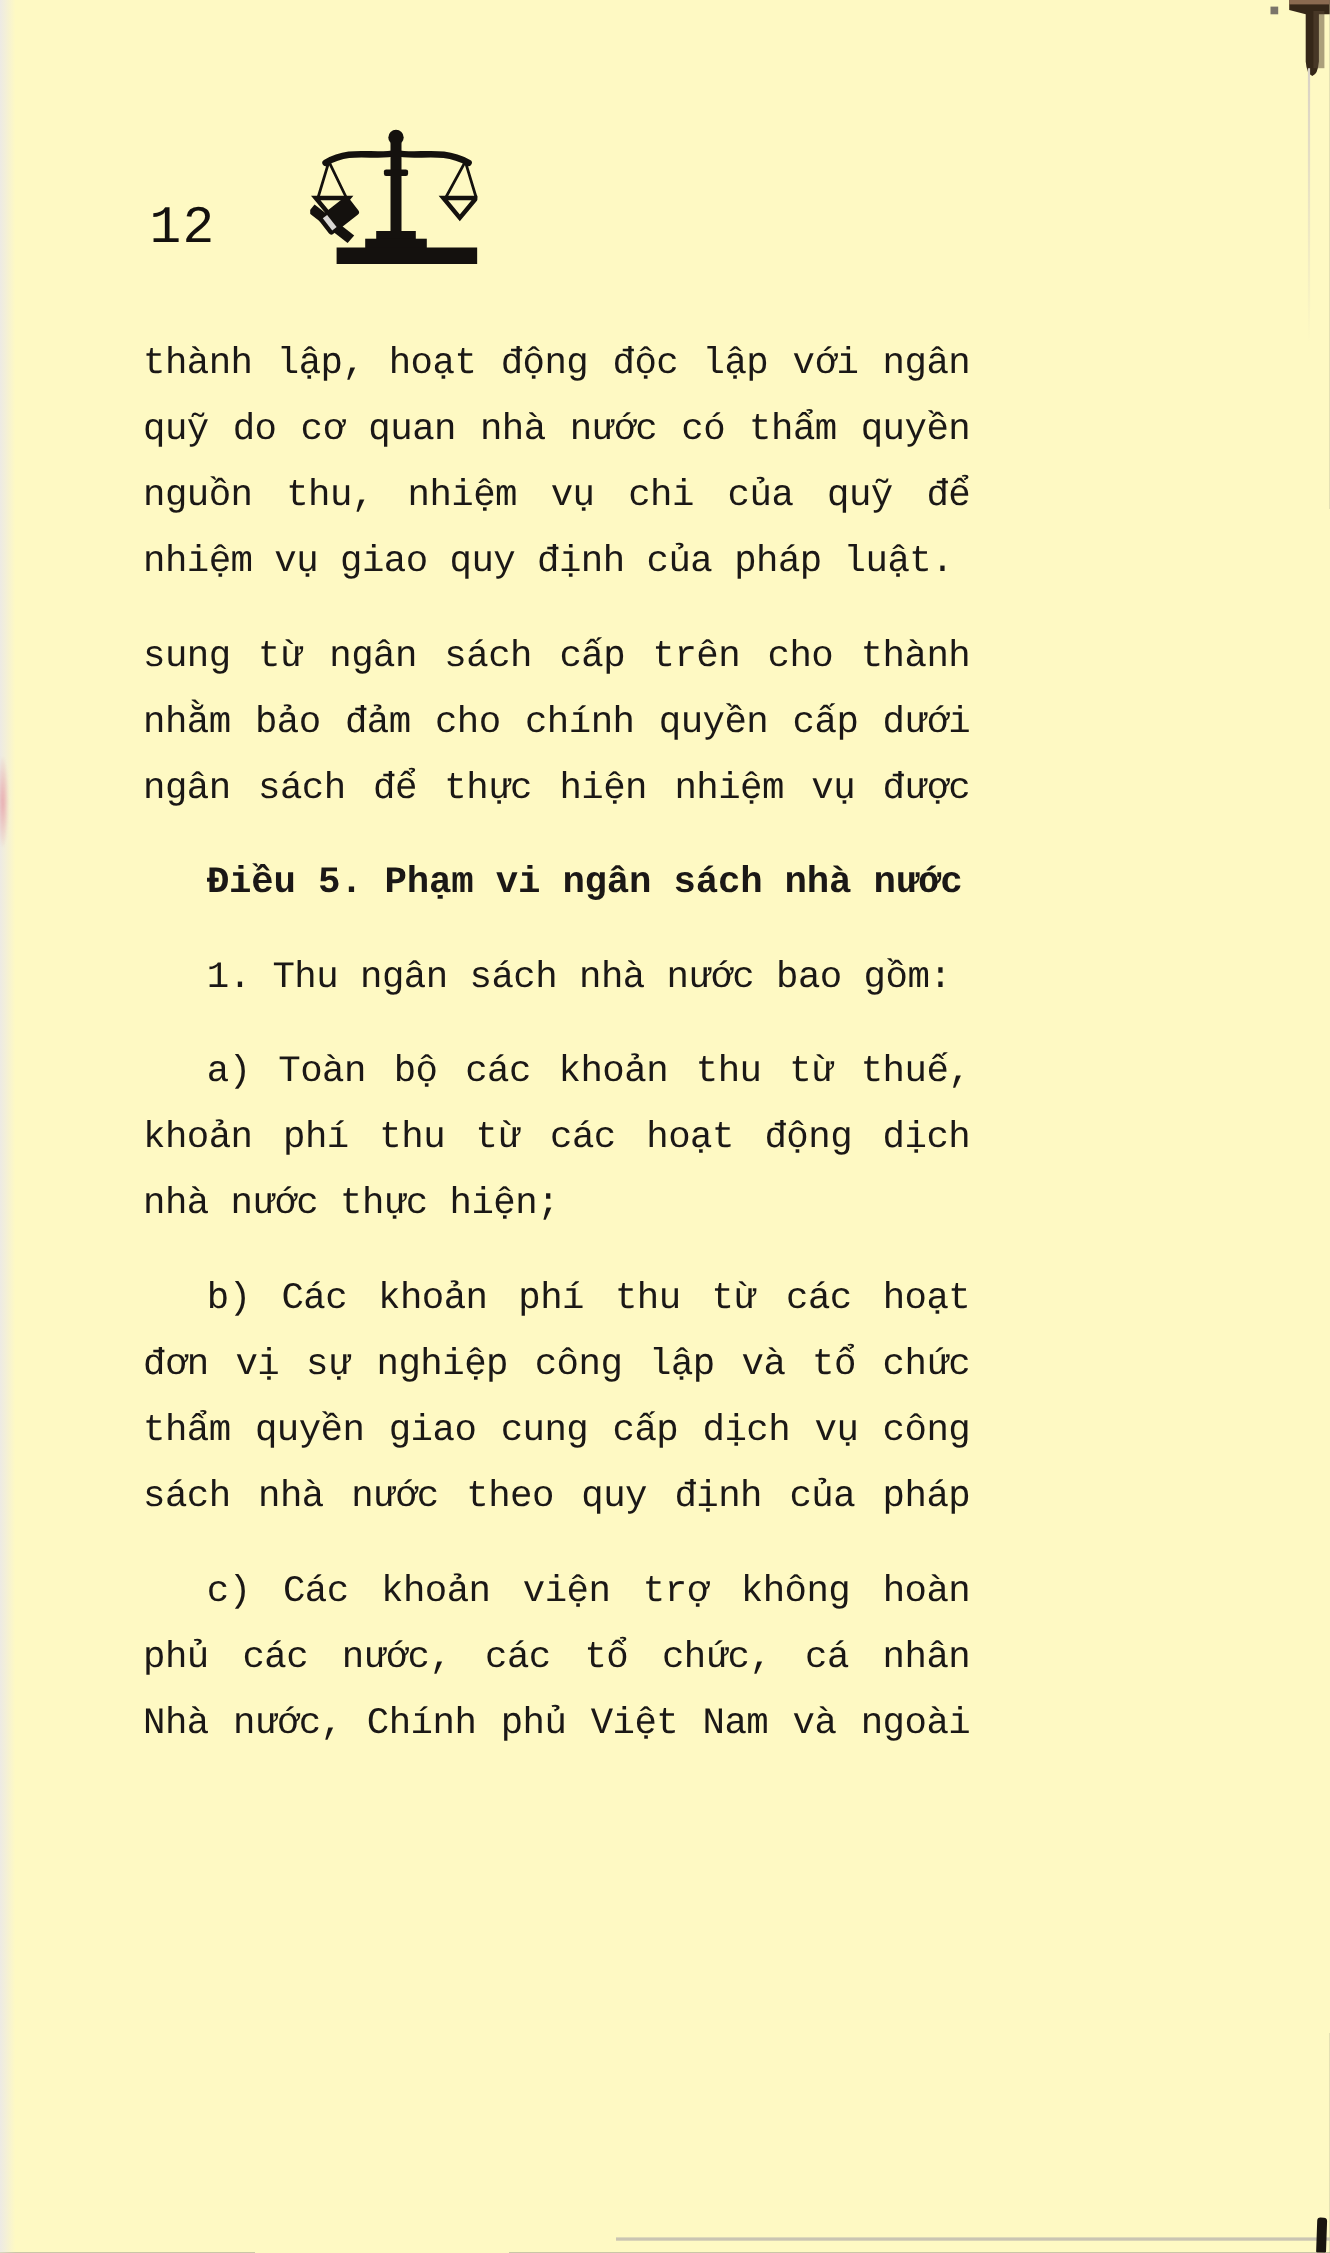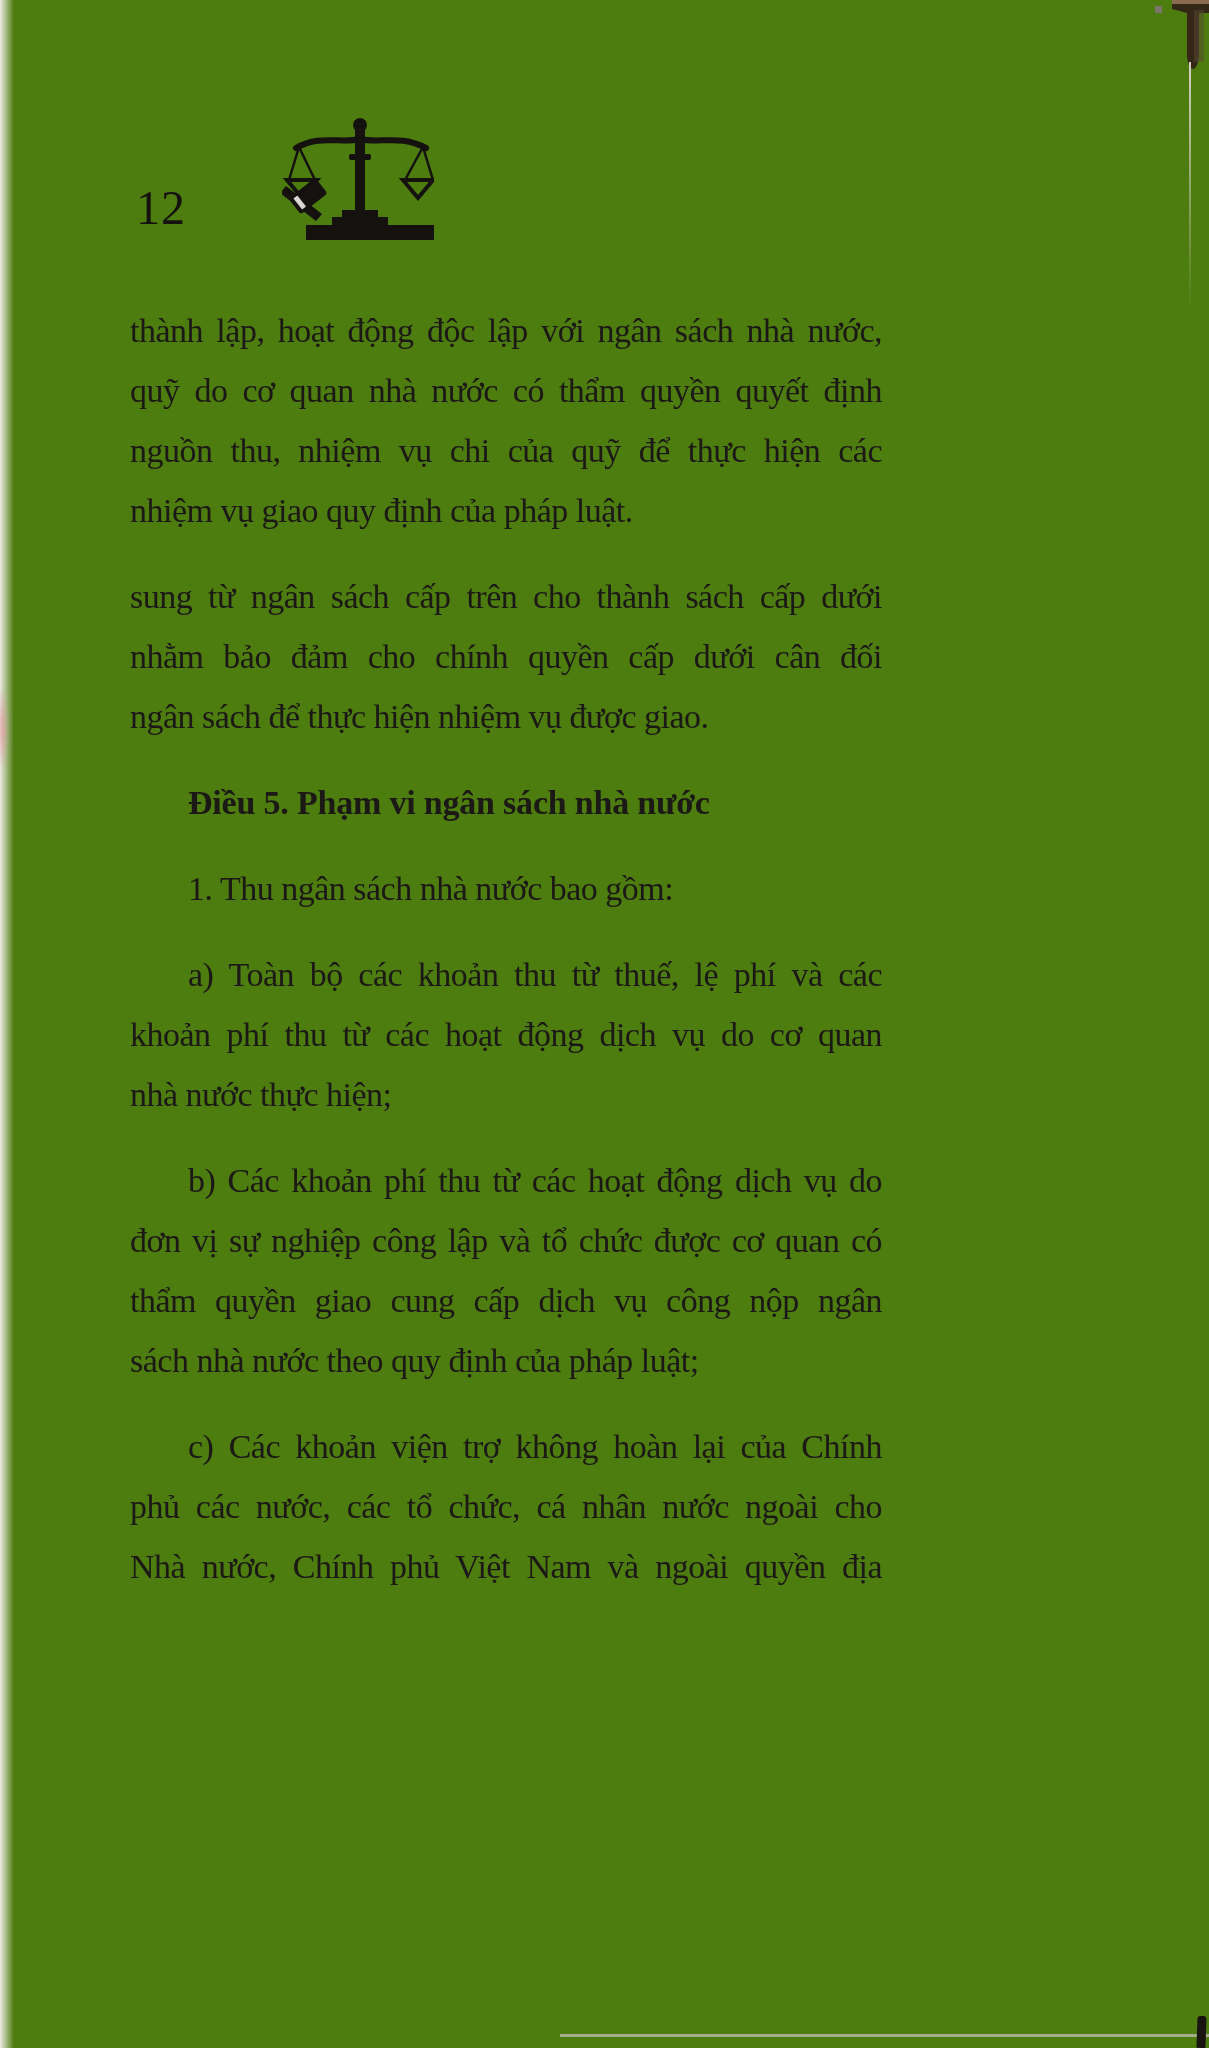--- a/index.html
+++ b/index.html
@@ -1,21 +1,21 @@
 <!DOCTYPE html>
 <html><head>
 <meta charset="utf-8">
 <style>
   html,body{margin:0;padding:0;background:#777;}
   .page{
     position:relative;
     width:1209px;height:2048px;
-    background:#4d7c0f;
+    background:#fef9c3;
     overflow:hidden;
-    font-family:Liberation Serif, serif;
+    font-family:Liberation Mono, monospace;
     color:#1b1816;
   }
   .page::before{ 
     content:"";position:absolute;left:0;top:0;bottom:0;width:14px;
     background:linear-gradient(to right,#edeae4,rgba(237,234,228,0));
     pointer-events:none;
   }
   .page-header{position:absolute;left:136px;top:110px;height:140px;}
   .page-num{
     position:absolute;left:0;top:74px;

